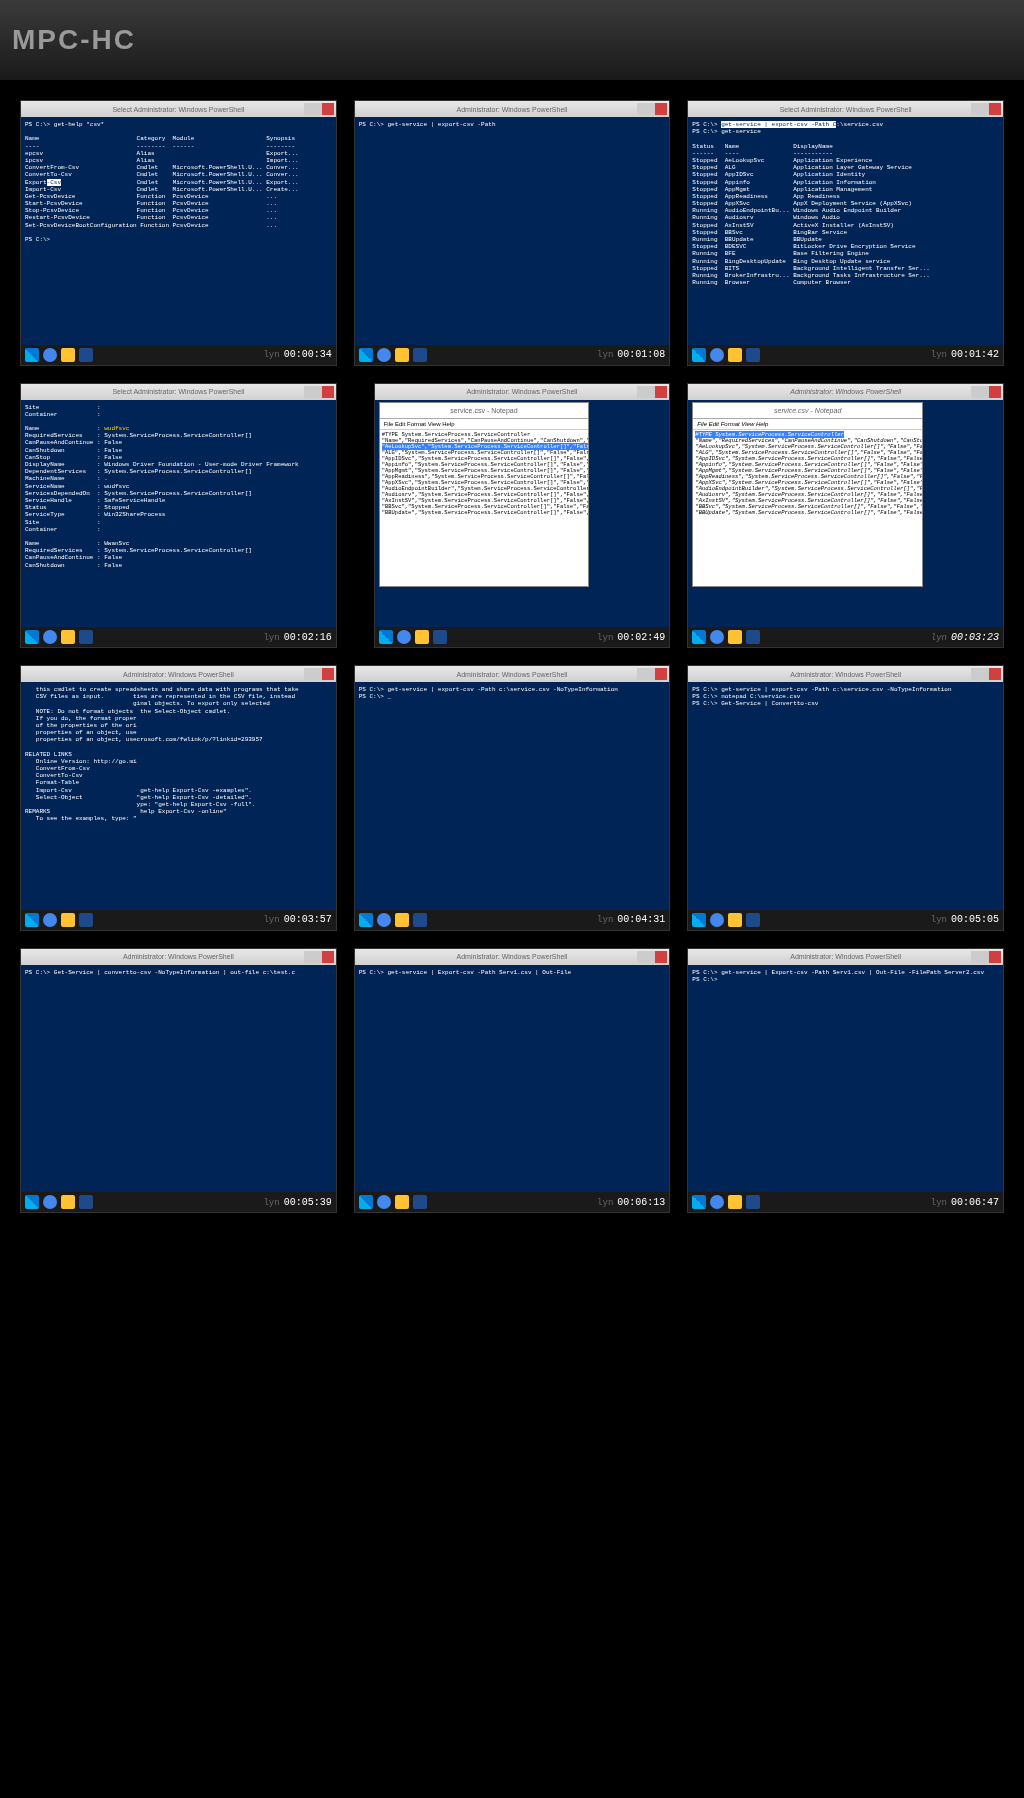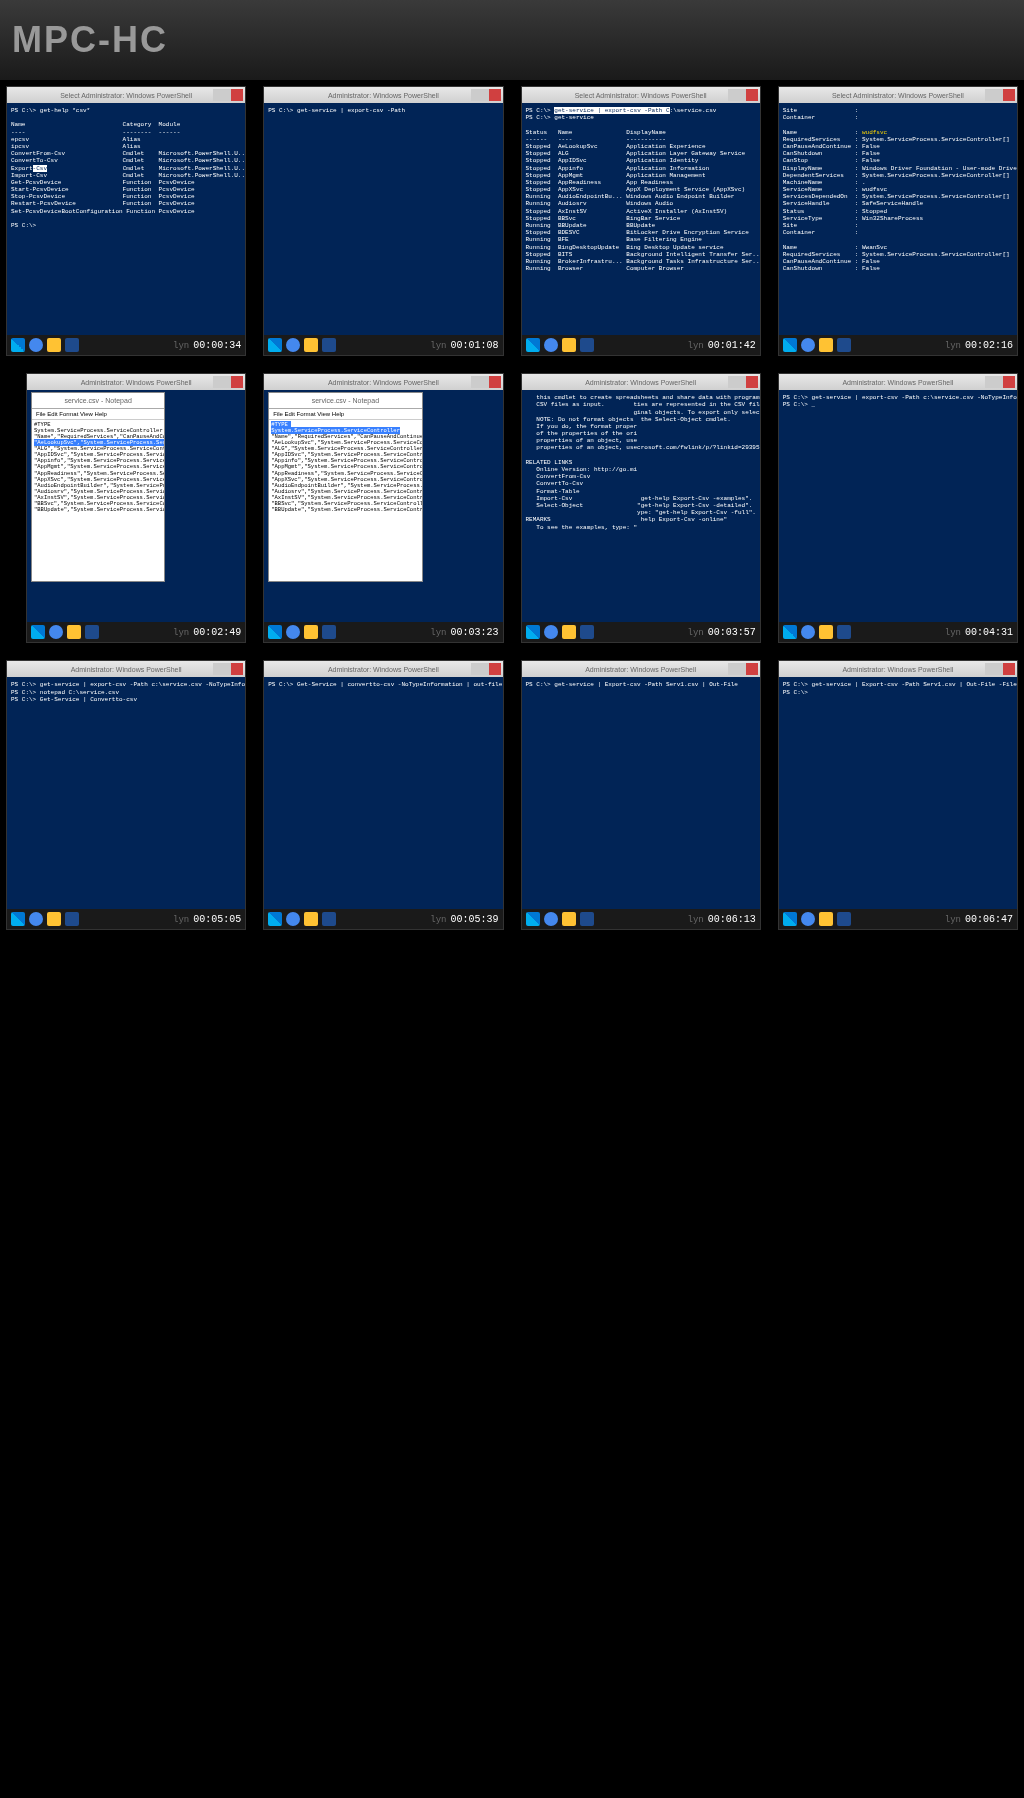--- a/index.html
+++ b/index.html
@@ -1,20 +1,20 @@
 <!DOCTYPE html>
 <html><head>
 <meta charset="utf-8">
 <style>
 *{margin:0;padding:0;box-sizing:border-box}
 body{background:#000;font-family:Arial,sans-serif;width:1024px;height:1798px;position:relative;overflow:hidden}
 .header{position:absolute;top:0;left:0;right:0;height:80px;background:linear-gradient(to bottom,#3a3a3a,#1a1a1a);display:flex;justify-content:space-between;color:#fff;padding:8px 12px}
 .file-info{font-size:13px;line-height:1.3}
-.logo{font-size:36px;font-weight:bold;color:#999;letter-spacing:2px;align-self:center}
-.thumbs{position:absolute;top:80px;left:0;right:0;bottom:0;display:grid;grid-template-columns:1fr 1fr 1fr 1fr;grid-template-rows:repeat(6,1fr);gap:17px;padding:6px}
+.logo{font-size:28px;font-weight:bold;color:#999;letter-spacing:2px;align-self:center}
+.thumbs{position:absolute;top:80px;left:0;right:0;bottom:0;display:grid;grid-template-columns:1fr 1fr 1fr;grid-template-rows:repeat(6,1fr);gap:17px;padding:20px}
 .thumb{position:relative;background:#012456;border:1px solid #333;overflow:hidden}
 .titlebar{height:16px;background:linear-gradient(to bottom,#e8e8e8,#d0d0d0);display:flex;align-items:center;justify-content:center;font-size:7px;color:#666;position:relative}
 .titlebar::after{content:"";position:absolute;right:2px;top:2px;width:30px;height:12px;background:linear-gradient(to right,#ccc 60%,#d04040 60%)}
 .titlebar-np{height:16px;background:#fff;display:flex;align-items:center;justify-content:center;font-size:7px;color:#666;border-bottom:1px solid #aaa}
 .console{font-family:'Courier New',monospace;font-size:6px;color:#fff;padding:4px;line-height:1.2;white-space:pre;overflow:hidden}
 .yel{color:#ffd700}
 .hl{background:#fff;color:#012456}
 .hlb{background:#3880ff;color:#fff}
 .taskbar{position:absolute;bottom:0;left:0;right:0;height:20px;background:#1a1a1a;display:flex;align-items:center;padding:0 4px;justify-content:space-between}
 .tb-left{display:flex;gap:4px;align-items:center}
@@ -159,21 +159,21 @@
       <div class="taskbar">
         <div class="tb-left">
           <div class="tb-icon win"></div>
           <div class="tb-icon ie"></div>
           <div class="tb-icon fld"></div>
           <div class="tb-icon ps"></div>
         </div>
         <div class="ts">00:02:49</div>
       </div>
     </div>
-    <div class="thumb" style="background: rgb(1, 36, 86);">
+    <div class="thumb" style="background: rgb(1, 36, 86); font-style: italic;">
       <div class="titlebar">Administrator: Windows PowerShell</div>
       <div class="np-win">
         <div class="titlebar-np">service.csv - Notepad</div>
         <div class="np-menu">File  Edit  Format  View  Help</div>
         <div class="np-body"><div><span class="hlb">#TYPE System.ServiceProcess.ServiceController</span></div><div>"Name","RequiredServices","CanPauseAndContinue","CanShutdown","CanStop</div><div>"AeLookupSvc","System.ServiceProcess.ServiceController[]","False","Fal</div><div>"ALG","System.ServiceProcess.ServiceController[]","False","False","Fal</div><div>"AppIDSvc","System.ServiceProcess.ServiceController[]","False","False"</div><div>"Appinfo","System.ServiceProcess.ServiceController[]","False","False",</div><div>"AppMgmt","System.ServiceProcess.ServiceController[]","False","False",</div><div>"AppReadiness","System.ServiceProcess.ServiceController[]","False","F</div><div>"AppXSvc","System.ServiceProcess.ServiceController[]","False","False",</div><div>"AudioEndpointBuilder","System.ServiceProcess.ServiceController[]","Fa</div><div>"Audiosrv","System.ServiceProcess.ServiceController[]","False","False"</div><div>"AxInstSV","System.ServiceProcess.ServiceController[]","False","False"</div><div>"BBSvc","System.ServiceProcess.ServiceController[]","False","False","F</div><div>"BBUpdate","System.ServiceProcess.ServiceController[]","False","False"</div></div>
       </div>
       <div class="taskbar">
         <div class="tb-left">
           <div class="tb-icon win"></div>
           <div class="tb-icon ie"></div>

